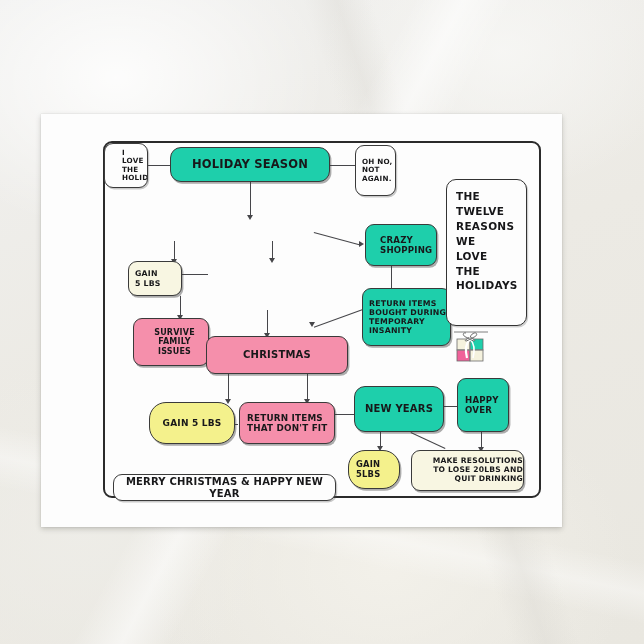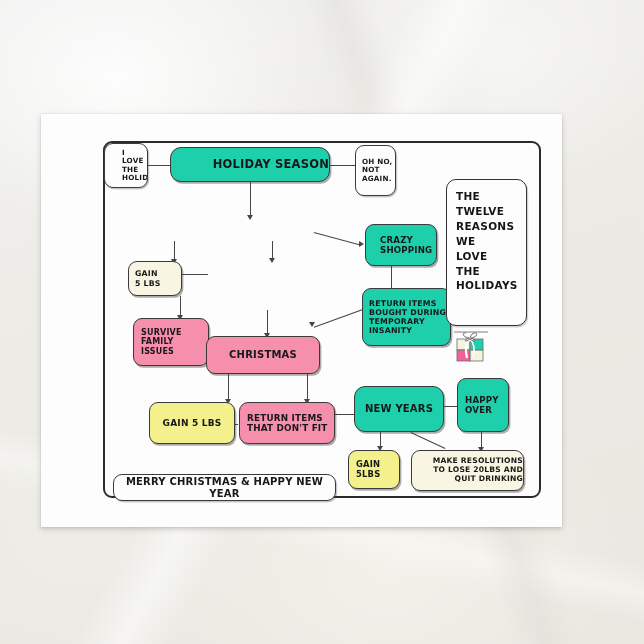--- a/index.html
+++ b/index.html
@@ -73,21 +73,21 @@
     justify-content: center;
     line-height: 1.18;
     box-shadow: 1.4px 1.8px 0 rgba(60,60,60,0.42);
     overflow: hidden;
   }
   .node span { display: block; }
 
   .n-teal   { background: #1ecfab; }
   .n-pink   { background: #f58fab; }
   .n-cream  { background: #f8f6e2; }
-  .n-yellow { background: #f4f18c; }
+  .n-yellow { background: #f4f18c; border-radius: 17px; }
   .n-white  { background: #fdfdfd; box-shadow: 1.2px 1.5px 0 rgba(80,80,80,0.3); }
 
   .center { text-align: center; align-items: center; }
   .lead   { text-align: left; padding-left: 7px; }
 
   
   .ln {
     position: absolute;
     background: #46464a;
   }
@@ -209,21 +209,21 @@
 
     <div class="ln lnv" style="left:440px; top:318px; height:18px;"></div>
     <div class="arrow arr-down" style="left:436.6px; top:333px;"></div>
 
     <div class="node n-white lead center" style="left:63px; top:29px; width:44px; height:45px; font-size:7.2px; align-items:flex-start; padding-left:17px;">
       <span>I LOVE</span>
       <span>THE</span>
       <span>HOLIDAYS</span>
     </div>
 
-    <div class="node n-teal center" style="left:129px; top:33px; width:160px; height:35px; font-size:11.5px; border-radius:11px;align-items:flex-end;">
+    <div class="node n-teal center" style="left:129px; top:33px; width:160px; height:35px; font-size:11.5px; border-radius:11px;">
       <span>HOLIDAY SEASON</span>
     </div>
 
     <div class="node n-white" style="left:314px; top:31px; width:41px; height:51px; font-size:7.2px; padding-left:6px;">
       <span>OH NO,</span>
       <span>NOT</span>
       <span>AGAIN.</span>
     </div>
 
 
@@ -238,27 +238,27 @@
     </div>
 
 
     <div class="node n-teal" style="left:321px; top:174px; width:89px; height:58px; font-size:7.8px; padding-left:6px;">
       <span>RETURN ITEMS</span>
       <span>BOUGHT DURING</span>
       <span>TEMPORARY</span>
       <span>INSANITY</span>
     </div>
 
-    <div class="node n-pink" style="left:92px; top:204px; width:76px; height:48px; font-size:8px; padding-left:7px;">
+    <div class="node n-pink" style="left:92px; top:204px; width:76px; height:48px; font-size:8px; padding-left:7px;align-items:center;">
       <span>SURVIVE</span>
       <span>FAMILY</span>
       <span>ISSUES</span>
     </div>
 
-    <div class="node n-pink center" style="left:165px; top:222px; width:114px; height:38px; font-size:10px;">
+    <div class="node n-pink center" style="left:165px; top:222px; width:142px; height:38px; font-size:10px;">
       <span>CHRISTMAS</span>
     </div>
 
     <div class="node n-yellow center" style="left:108px; top:288px; width:86px; height:42px; font-size:9px;">
       <span>GAIN 5 LBS</span>
     </div>
 
     <div class="node n-pink" style="left:198px; top:288px; width:96px; height:42px; font-size:8.8px; padding-left:7px;">
       <span>RETURN ITEMS</span>
       <span>THAT DON'T FIT</span>

